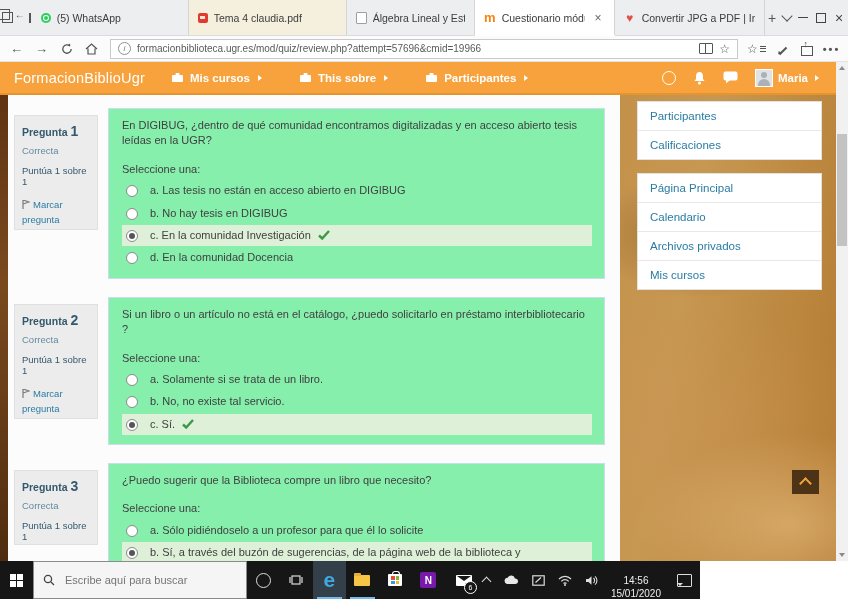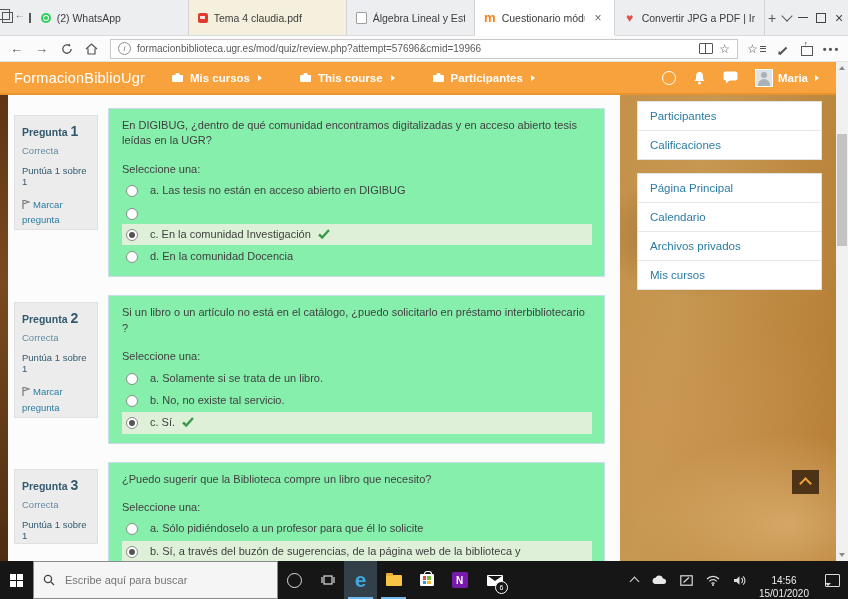--- a/index.html
+++ b/index.html
@@ -119,21 +119,21 @@
            display:flex;align-items:center;justify-content:center;}
   .backtop .up{width:7px;height:7px;border-left:2px solid #f0a43c;border-top:2px solid #f0a43c;
            transform:rotate(45deg);margin-top:3px;}
   
   .vscroll{position:absolute;right:0;top:62px;width:12px;height:499px;background:#f1f1f1;}
   .varrow{position:absolute;left:0;width:12px;height:12px;display:flex;align-items:center;justify-content:center;}
   .tri-up{width:0;height:0;border:3.5px solid transparent;border-bottom:4.5px solid #8a8a8a;margin-top:-3px;}
   .tri-dn{width:0;height:0;border:3.5px solid transparent;border-top:4.5px solid #8a8a8a;margin-bottom:-3px;}
   .vthumb{position:absolute;left:1px;top:72px;width:10px;height:112px;background:#c3c3c3;}
   
-  .taskbar{position:absolute;left:0;bottom:0;width:848px;height:38px;background:#161616;
+  .taskbar{position:absolute;left:0;bottom:0;width:700px;height:38px;background:#161616;
            display:flex;align-items:stretch;color:#fff;}
   .tb-btn{display:flex;align-items:center;justify-content:center;flex:none;position:relative;}
   .tb-start{width:33px;}
   .tb-search{width:245px;background:#f5f5f5;border:1px solid #8a8a8a;box-sizing:border-box;
              display:flex;align-items:center;gap:8px;padding:0 9px;}
   .tb-search-input{border:none;background:transparent;outline:none;font-size:11px;color:#333;
              flex:1;font-family:"Liberation Sans",sans-serif;min-width:0;}
   .appbtn{width:33px;}
   .appbtn.hl{background:rgba(130,175,210,.28);}
   .appbtn.open::after{content:"";position:absolute;left:4px;right:4px;bottom:0;height:2px;background:#76b9ed;}
@@ -170,21 +170,21 @@
   <div class="titlebar">
     <div class="tb-ico">
         <span class="sq"></span>
       </div>
     <div class="tb-ico">
         <span class="aside-ic"></span>
       </div>
     <div class="tabstrip">
         <div class="tab ic-whatsapp">
     <span class="tab-ic"></span>
-    <span class="tab-label">(2) WhatsApp</span>
+    <span class="tab-label">(5) WhatsApp</span>
 
   </div>
         <div class="tab ic-pdf">
     <span class="tab-ic"></span>
     <span class="tab-label">Tema 4 claudia.pdf</span>
 
   </div>
         <div class="tab ic-doc">
     <span class="tab-ic"></span>
     <span class="tab-label">Álgebra Lineal y Estruct</span>
@@ -265,21 +265,21 @@
       <rect x="4.5" y="1" width="4" height="2.4" rx="1" fill="#ffffff"></rect>
     </svg>
     <span>Mis cursos</span>
     <span class="caret-r"></span>
   </div>
         <div class="mnav-item ic-book">
     <svg width="13" height="11" viewBox="0 0 13 11">
       <rect x="1" y="3" width="11" height="7" rx="1" fill="#ffffff"></rect>
       <rect x="4.5" y="1" width="4" height="2.4" rx="1" fill="#ffffff"></rect>
     </svg>
-    <span>This course</span>
+    <span>This sobre</span>
     <span class="caret-r"></span>
   </div>
         <div class="mnav-item ic-users">
     <svg width="13" height="11" viewBox="0 0 13 11">
       <rect x="1" y="3" width="11" height="7" rx="1" fill="#ffffff"></rect>
       <rect x="4.5" y="1" width="4" height="2.4" rx="1" fill="#ffffff"></rect>
     </svg>
     <span>Participantes</span>
     <span class="caret-r"></span>
   </div>
@@ -319,20 +319,21 @@
     <div class="qbody">
       <div class="qtext">En DIGIBUG, ¿dentro de qué comunidad encontramos digitalizadas y en acceso abierto tesis leídas en la UGR?</div>
       <div class="qprompt">Seleccione una:</div>
       <div class="opts">
               <div class="opt">
     <span class="radio"></span>
     <span class="optwrap"><span>a. Las tesis no están en acceso abierto en DIGIBUG</span></span>
   </div>
               <div class="opt">
     <span class="radio"></span>
+    <span class="optwrap"><span>b. No hay tesis en DIGIBUG</span></span>
   </div>
               <div class="opt selected correct">
     <span class="radio"></span>
     <span class="optwrap"><span>c. En la comunidad Investigación</span><svg class="check" width="12" height="10" viewBox="0 0 12 10">
                     <path d="M1 5.5 L4.2 8.5 L11 1" fill="none" stroke="#3a9948" stroke-width="2.4"></path>
                   </svg></span>
   </div>
               <div class="opt">
     <span class="radio"></span>
     <span class="optwrap"><span>d. En la comunidad Docencia</span></span>

